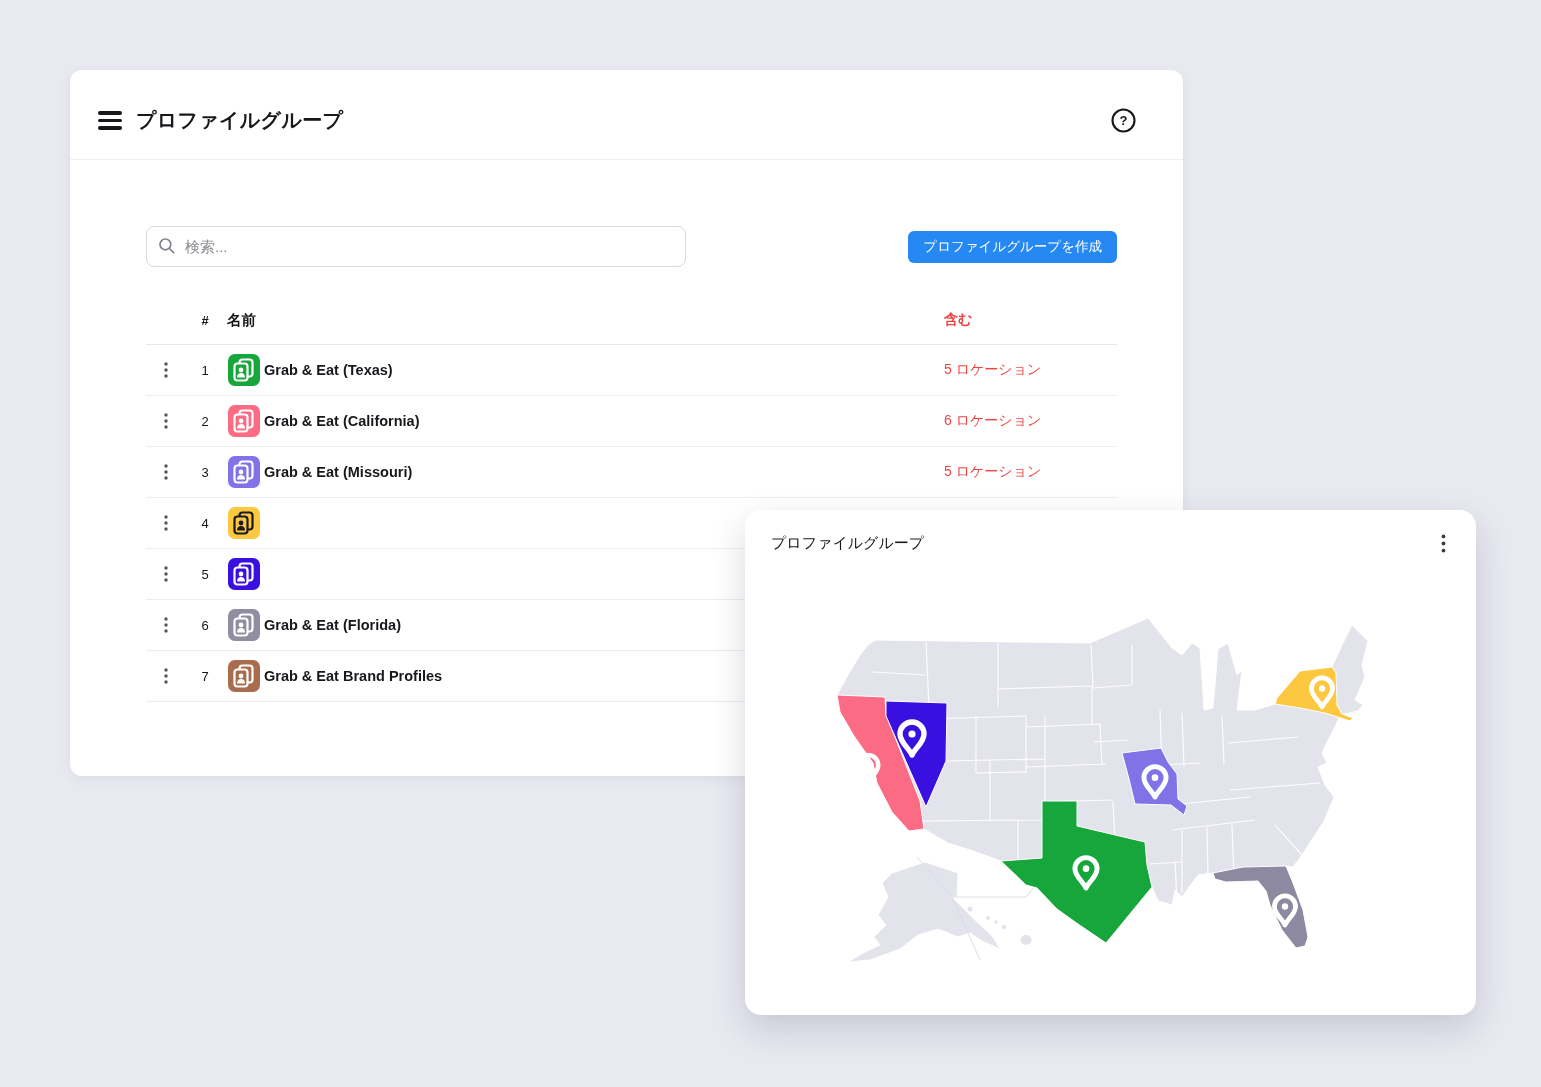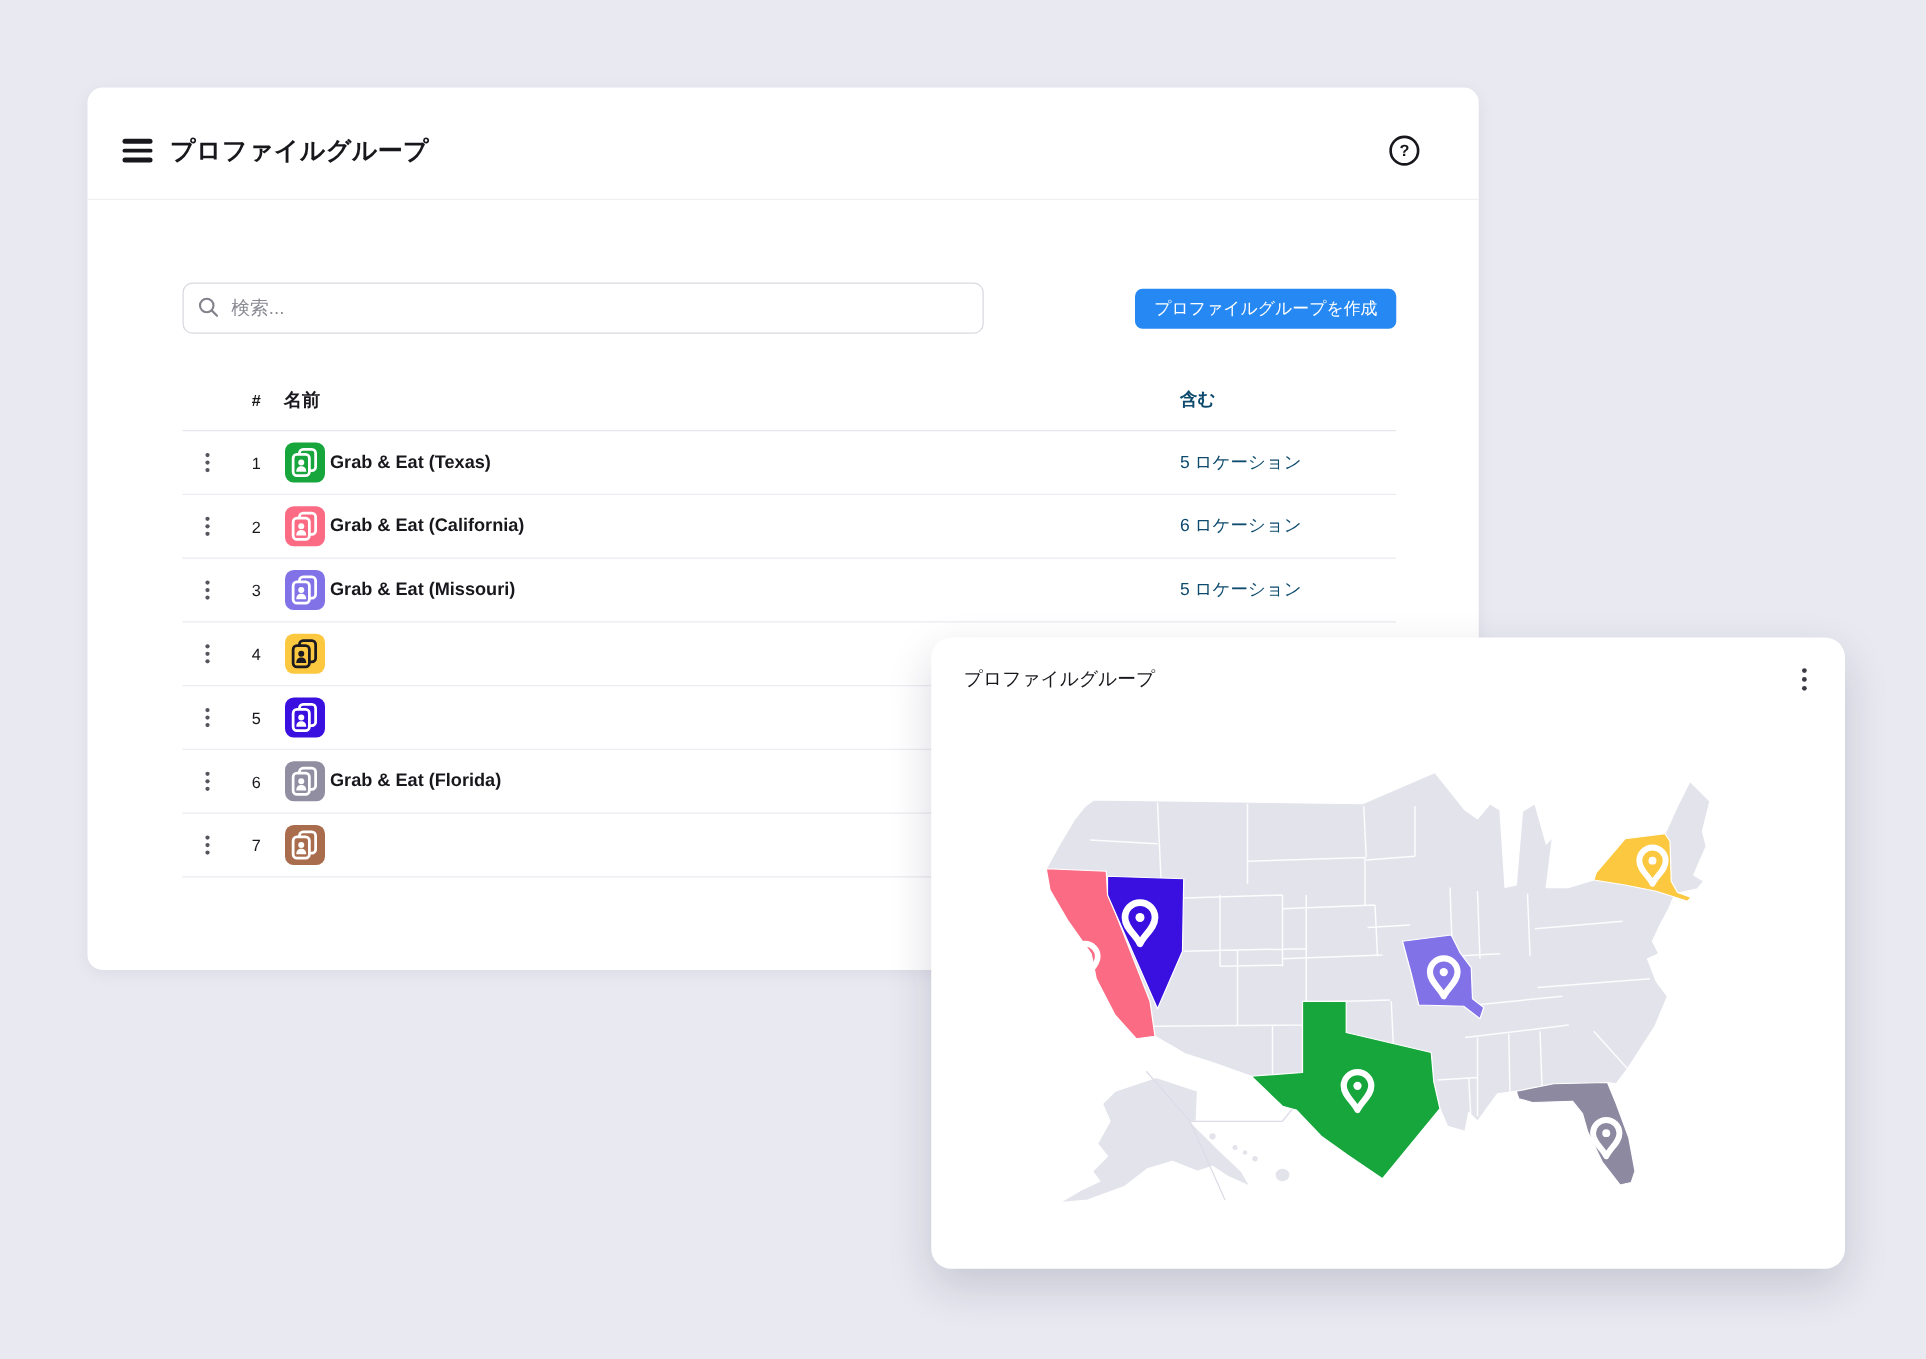--- a/index.html
+++ b/index.html
@@ -14,39 +14,39 @@
   .main-card{left:70px;top:70px;width:1113px;height:706px;border-radius:12px;
     box-shadow:0 3px 14px rgba(25,25,60,.06);}
   .main-header{height:90px;border-bottom:1px solid #EFEFF4;display:flex;align-items:center;
     padding:12px 46px 0 28px;box-sizing:border-box;}
   .hamburger{width:24px;display:flex;flex-direction:column;gap:4px;cursor:pointer;}
   .hamburger span{display:block;height:3.4px;background:#17171C;border-radius:2px;}
   .main-title{font-size:20px;font-weight:700;margin:0 0 0 14px;letter-spacing:.3px;}
   .help-btn{margin-left:auto;cursor:pointer;display:flex;}
   .card-body{padding:0 66px 0 76px;}
   .toolbar{margin-top:66px;display:flex;align-items:center;justify-content:space-between;}
-  .search{position:relative;width:641px;}
+  .search{position:relative;width:540px;}
   .search input{width:100%;height:41px;box-sizing:border-box;border:1px solid #D9D9E0;border-radius:8px;
     padding:0 12px 0 38px;font-size:15px;font-family:inherit;color:#2A2A30;outline:none;background:#fff;}
   .search input::placeholder{color:#8A8A94;}
   .search .mag{position:absolute;left:12px;top:11px;}
   .create-btn{height:32px;padding:0 15px;border:none;border-radius:6px;color:#fff;
     font-size:13.5px;font-family:inherit;cursor:pointer;}
   
   .table{margin-top:29px;}
   .trow{display:grid;grid-template-columns:40px 38px 40px 1fr 173px;align-items:center;
     height:50px;border-bottom:1px solid #ECECF1;}
   .thead{height:48px;border-bottom:1px solid #E7E7ED;font-size:13px;font-weight:700;}
   .thead .c-name{grid-column:3/5;padding-left:3px;font-family:Liberation Serif, serif;}
   .c-num{text-align:center;font-size:13px;}
   .c-kebab{display:flex;justify-content:center;cursor:pointer;}
   .c-icon{display:flex;justify-content:center;}
   .g-icon{width:32px;height:32px;border-radius:7px;display:flex;align-items:center;justify-content:center;}
   .c-name{font-size:14.5px;font-weight:700;}
-  .c-contains{font-size:14px;color:#0c4a6e;}
+  .c-contains{font-size:14px;color:#ef4444;}
   
   .map-card{left:745px;top:510px;width:731px;height:505px;border-radius:16px;
     box-shadow:0 14px 36px rgba(25,25,60,.16);}
   .map-header{display:flex;align-items:center;justify-content:space-between;
     padding:22px 28px 0 26px;}
   .map-title{font-size:15px;font-weight:500;color:#17171C;}
   .kebab-v{cursor:pointer;display:flex;padding:2px;}
   .map-svg{position:absolute;left:85px;top:105px;}
 </style>
 </head>
@@ -236,20 +236,21 @@
         <div class="c-icon">
             <span class="g-icon" style="background: rgb(169, 108, 77);">
               <svg width="32" height="32" viewBox="0 0 32 32" style="color: rgb(255, 255, 255);">
                 <rect x="11.5" y="5.5" width="13" height="17" rx="3" fill="none" stroke="currentColor" stroke-width="2.2"></rect>
                 <rect x="6.5" y="9.5" width="13" height="17" rx="3" stroke="currentColor" stroke-width="2.2" style="fill: rgb(169, 108, 77);"></rect>
                 <circle cx="13" cy="16" r="2.4" fill="currentColor"></circle>
                 <path d="M9,23.4 C9,20.4 10.8,19 13,19 C15.2,19 17,20.4 17,23.4 Z" fill="currentColor"></path>
               </svg>
             </span>
           </div>
+        <div class="c-name">Grab &amp; Eat Brand Profiles</div>
         <div class="c-contains"></div>
       </div>
     </div>
   </div>
 </div>
 
 <div class="card map-card">
   <div class="map-header">
     <div class="map-title">プロファイルグループ</div>
     <div class="kebab-v">

